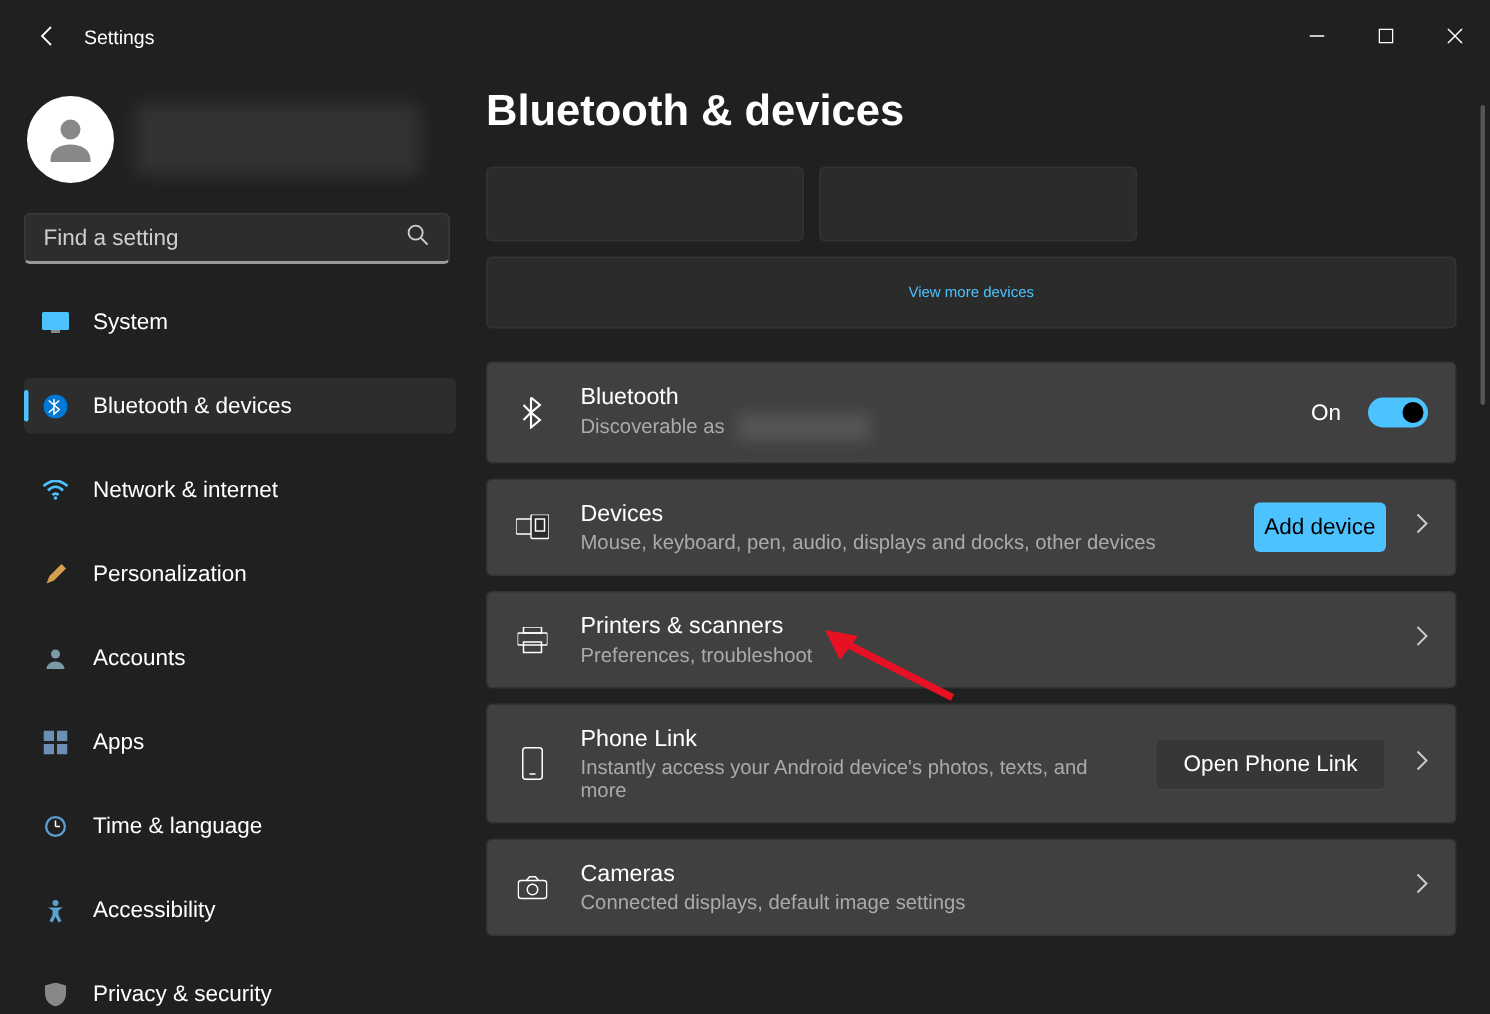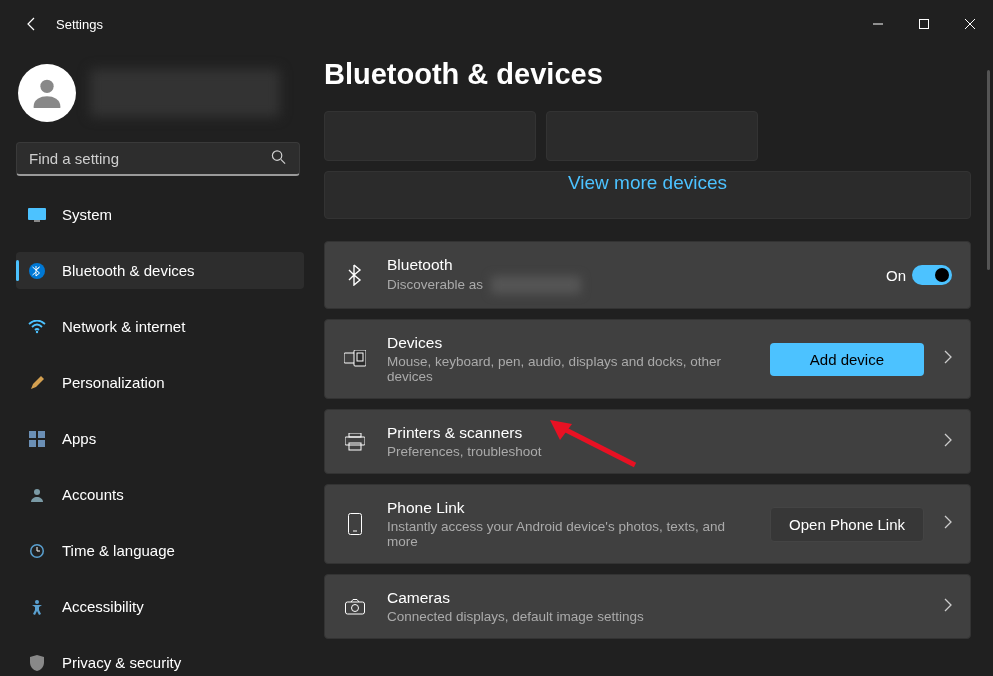--- a/index.html
+++ b/index.html
@@ -31,35 +31,35 @@
 .nav-icon { width: 18px; height: 18px; display: flex; align-items: center; justify-content: center; }
 
 .main { flex: 1; padding: 10px 22px 0 14px; overflow-y: auto; }
 .main::-webkit-scrollbar { width: 4px; }
 .main::-webkit-scrollbar-thumb { background: #555; border-radius: 2px; }
 .page-title { font-size: 29px; font-weight: 600; margin-bottom: 20px; }
 
 .device-cards { display: flex; gap: 10px; margin-bottom: 10px; }
 .device-card { width: 212px; height: 50px; background: #2b2b2b; border: 1px solid #333; border-radius: 4px; }
 
-.view-more { height: 48px; background: #2b2b2b; border: 1px solid #333; border-radius: 4px; display: flex; align-items: flex-start; justify-content: center; color: #4cc2ff; font-size: 19px; margin-bottom: 22px; cursor: pointer; }
+.view-more { height: 48px; background: #2b2b2b; border: 1px solid #333; border-radius: 4px; display: flex; align-items: center; justify-content: center; color: #4cc2ff; font-size: 10px; margin-bottom: 22px; cursor: pointer; }
 
 .card { background: #404040; border: 1px solid #333; border-radius: 4px; display: flex; align-items: center; padding: 14px 18px; margin-bottom: 10px; gap: 20px; cursor: pointer; }
 .card-icon { width: 24px; display: flex; align-items: center; justify-content: center; color: #fff; }
 .card-body { flex: 1; }
 .card-title { font-size: 15.5px; color: #fff; }
 .card-sub { font-size: 13.5px; color: #aaa; margin-top: 2px; }
 .card-chevron { color: #ccc; }
 
-.toggle-row { display: flex; align-items: center; gap: 6px; }
+.toggle-row { display: flex; align-items: center; gap: 18px; }
 .toggle-label { font-size: 15px; }
 .toggle { width: 40px; height: 20px; background: #4cc2ff; border-radius: 10px; position: relative; }
 .toggle::after { content: ""; position: absolute; right: 3px; top: 3px; width: 14px; height: 14px; background: #000; border-radius: 50%; }
 
-.btn-primary { background: #4cc2ff; color: #000; padding: 8px 40px; border-radius: 4px; font-size: 15px; border: none; cursor: pointer; }
+.btn-primary { background: #4cc2ff; color: #000; padding: 8px 7px; border-radius: 4px; font-size: 15px; border: none; cursor: pointer; }
 .btn-secondary { background: #373737; color: #fff; padding: 8px 18px; border-radius: 4px; font-size: 15px; border: 1px solid #444; cursor: pointer; }
 
 .blur-text { display: inline-block; width: 90px; height: 18px; background: #555; filter: blur(5px); border-radius: 3px; vertical-align: middle; margin-left: 4px; }
 
 .arrow-annotation { position: absolute; left: 550px; top: 420px; pointer-events: none; }
 
 .scrollbar-track { position: absolute; right: 3px; top: 70px; width: 3px; height: 200px; background: #555; border-radius: 2px; }
 </style>
 </head>
 <body>
@@ -145,36 +145,36 @@
         <span class="nav-icon">
             <svg width="16" height="16" viewBox="0 0 16 16">
               <path d="M2 14l2-5 8-8 3 3-8 8z" fill="#d4a050"></path>
             </svg>
           </span>
         <span>Personalization</span>
       </li>
       <li class="nav-item">
         <span class="nav-icon">
             <svg width="16" height="16" viewBox="0 0 16 16">
+              <circle cx="8" cy="5" r="3" fill="#7a9aa5"></circle>
+              <path d="M2 15c0-3 3-5 6-5s6 2 6 5z" fill="#7a9aa5"></path>
+            </svg>
+          </span>
+        <span>Accounts</span>
+      </li>
+      <li class="nav-item">
+        <span class="nav-icon">
+            <svg width="16" height="16" viewBox="0 0 16 16">
               <rect x="0" y="0" width="7" height="7" fill="#6b8fb5"></rect>
               <rect x="9" y="0" width="7" height="7" fill="#6b8fb5"></rect>
               <rect x="0" y="9" width="7" height="7" fill="#6b8fb5"></rect>
               <rect x="9" y="9" width="7" height="7" fill="#6b8fb5"></rect>
             </svg>
           </span>
         <span>Apps</span>
-      </li>
-      <li class="nav-item">
-        <span class="nav-icon">
-            <svg width="16" height="16" viewBox="0 0 16 16">
-              <circle cx="8" cy="5" r="3" fill="#7a9aa5"></circle>
-              <path d="M2 15c0-3 3-5 6-5s6 2 6 5z" fill="#7a9aa5"></path>
-            </svg>
-          </span>
-        <span>Accounts</span>
       </li>
       <li class="nav-item">
         <span class="nav-icon">
             <svg width="16" height="16" viewBox="0 0 16 16">
               <circle cx="8" cy="8" r="7" fill="#5aa0d0"></circle>
               <circle cx="8" cy="8" r="5.5" fill="#202020"></circle>
               <line x1="8" y1="8" x2="8" y2="4" stroke="#fff"></line>
               <line x1="8" y1="8" x2="11" y2="8" stroke="#fff"></line>
             </svg>
           </span>

